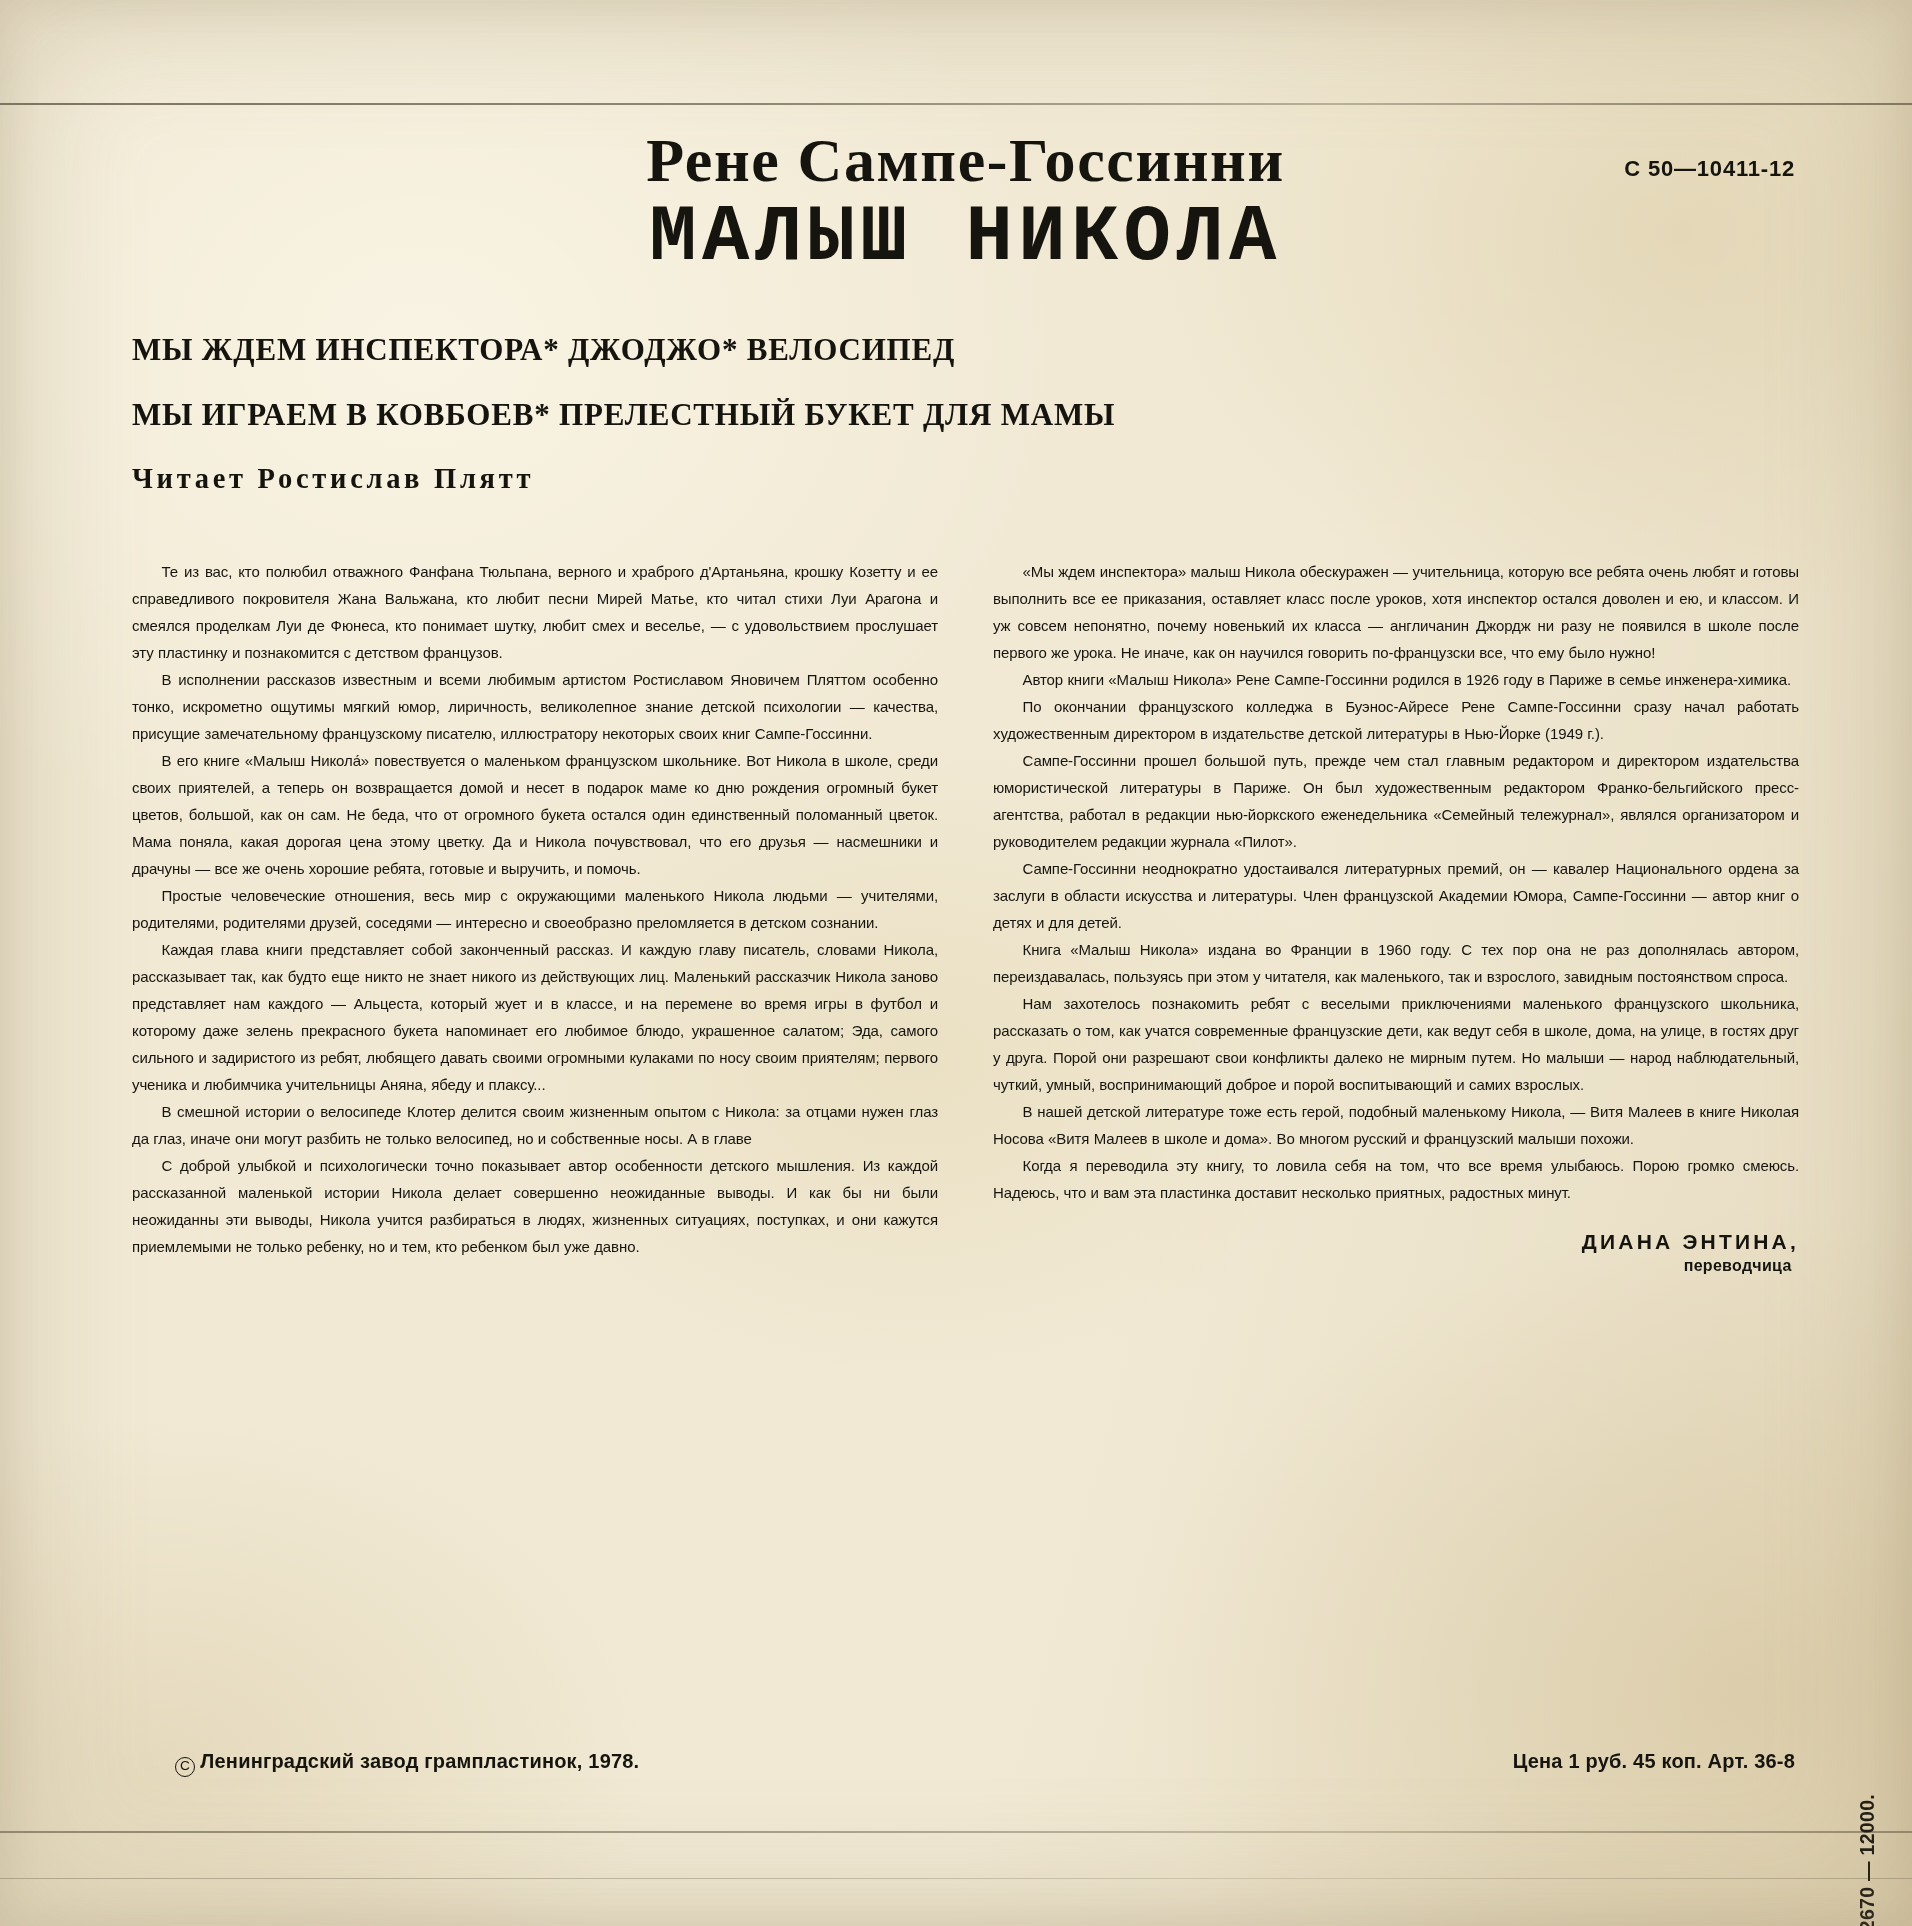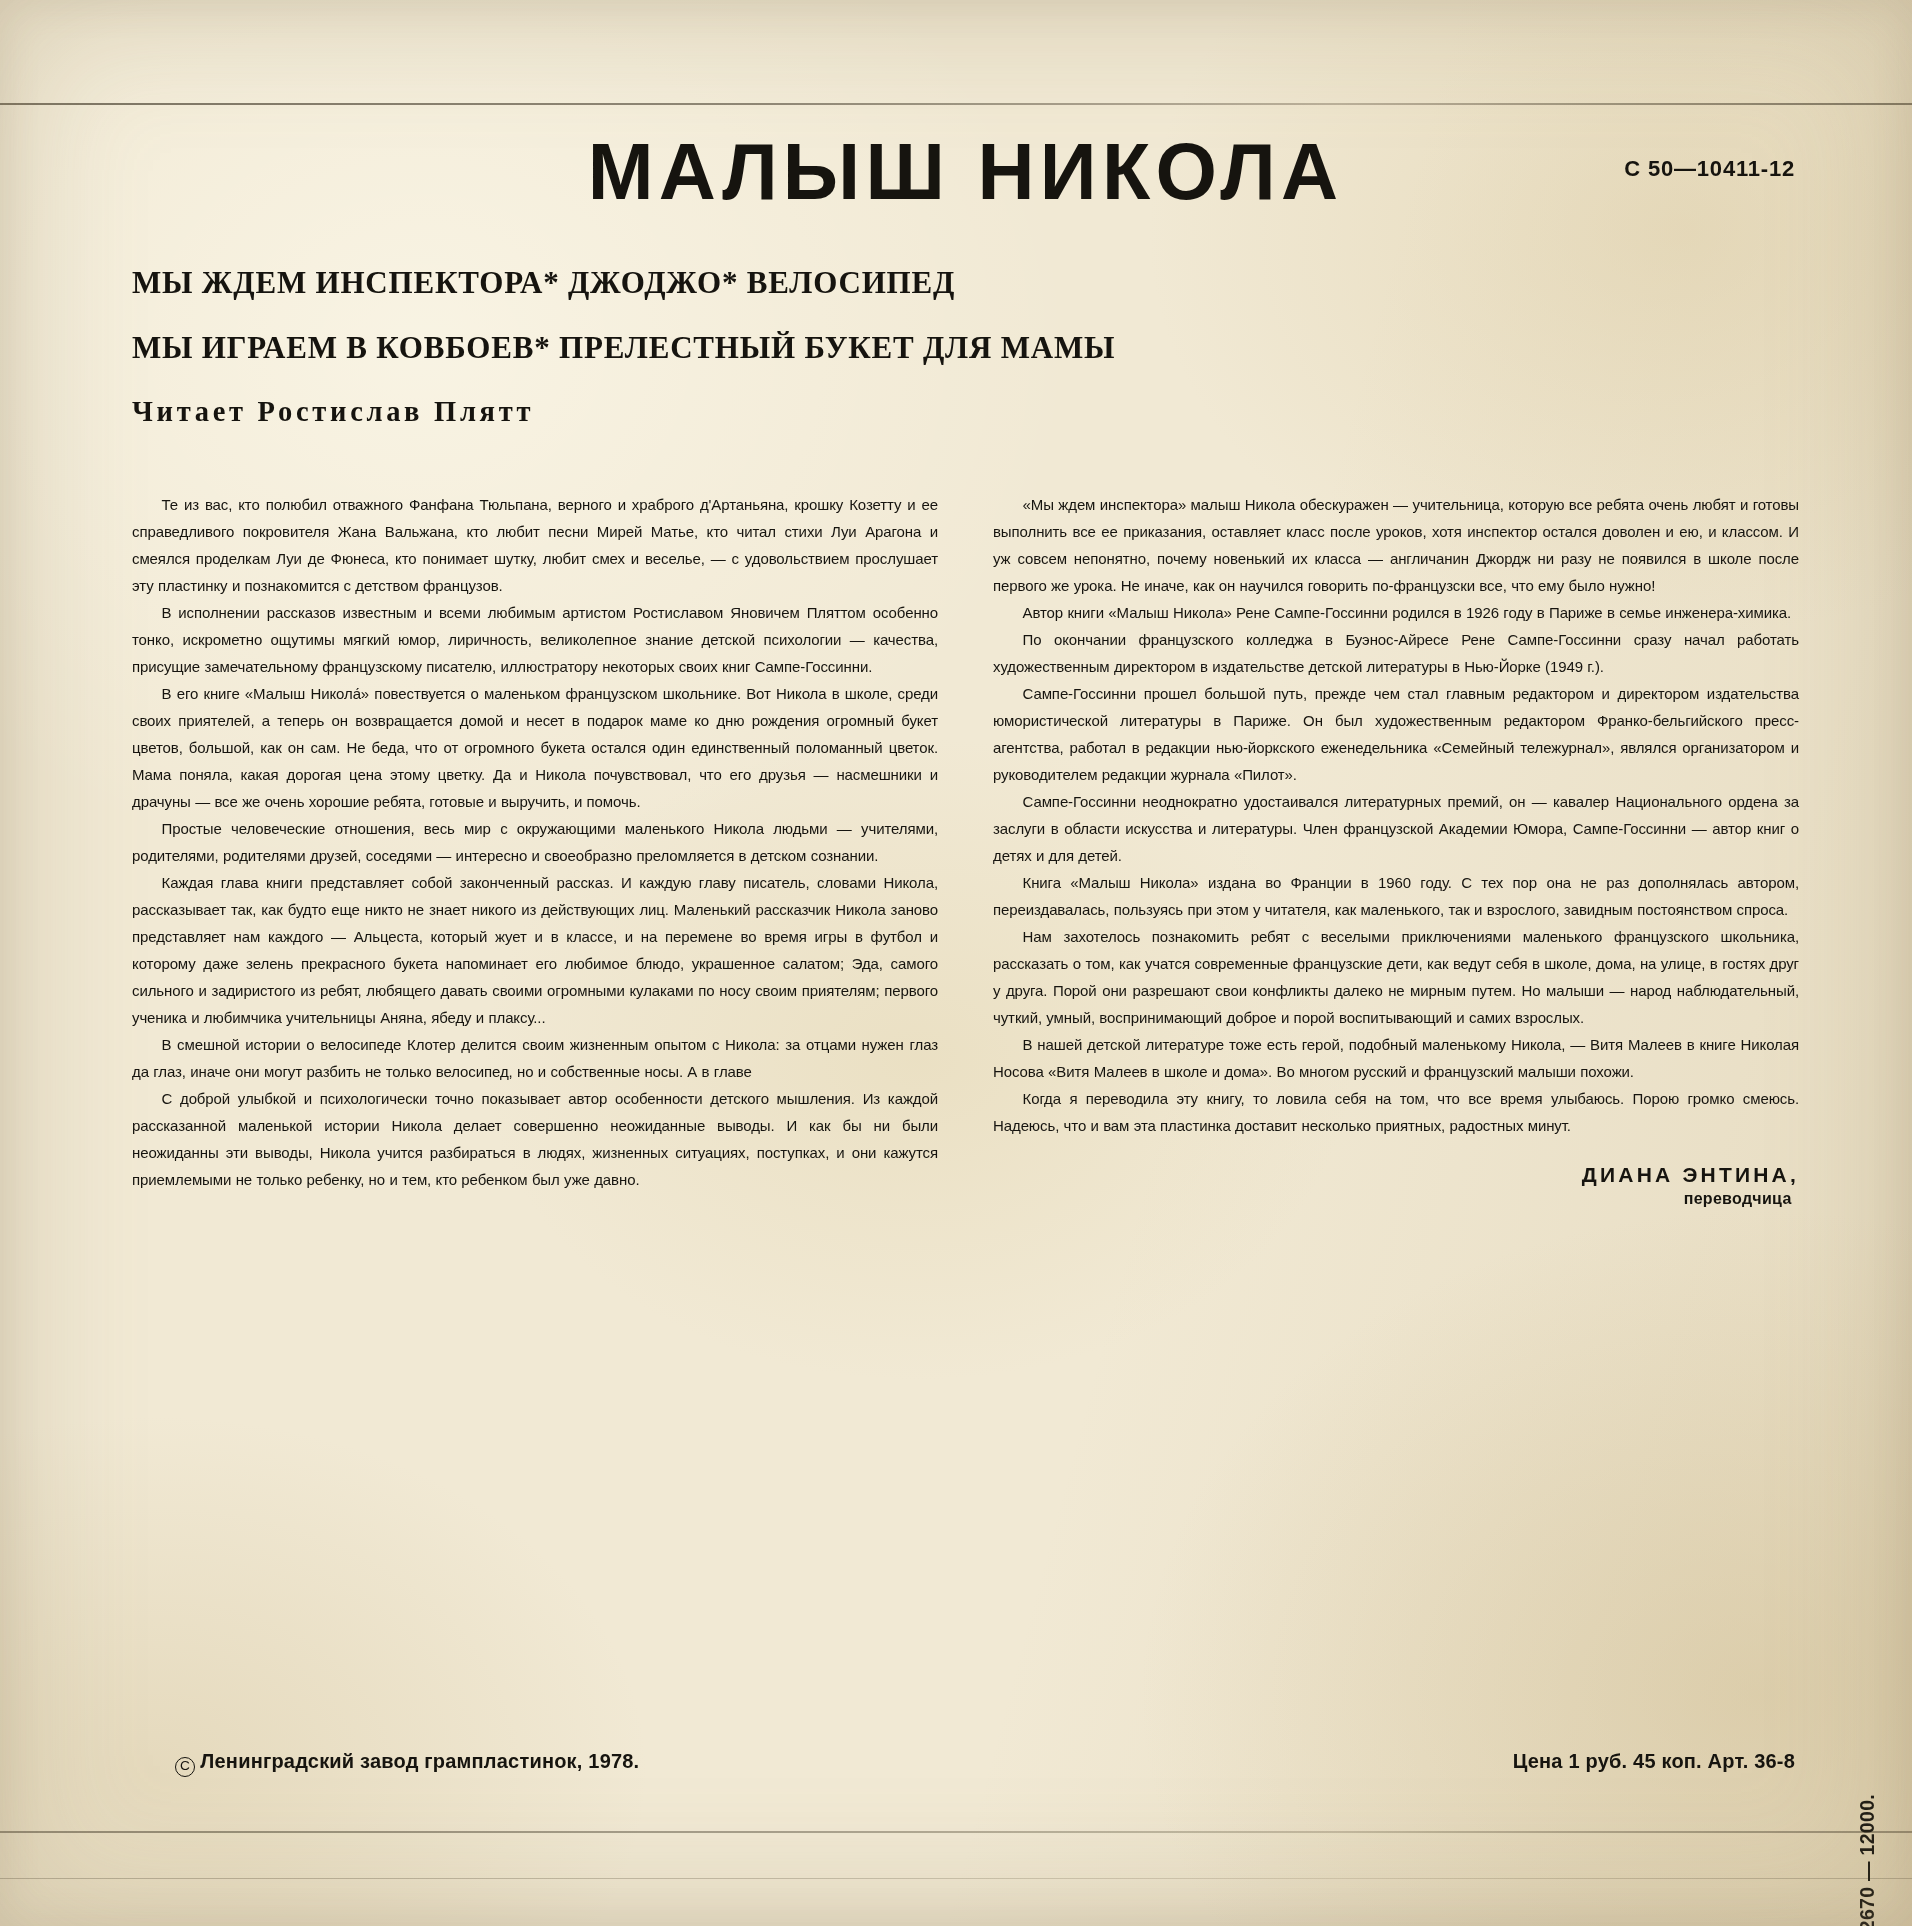--- a/index.html
+++ b/index.html
@@ -73,21 +73,21 @@
   .author-line {
     font-family: "Liberation Serif", serif;
     font-weight: 700;
     font-size: 62px;
     letter-spacing: 1.6px;
     line-height: 1.08;
     margin: 0 0 2.1px 0;
     white-space: nowrap;
   }
   .title-line {
-    font-family: Liberation Sans, sans-serif;
+    font-family: Liberation Mono, monospace;
     font-weight: 700;
     font-size: 79px;
     letter-spacing: 5.3px;
     line-height: 1.06;
     margin: 3.2px 0 0 0;
     white-space: nowrap;
   }
   .subtitle-line {
     font-family: "Liberation Serif", serif;
     font-weight: 700;
@@ -204,20 +204,21 @@
   <div class="paper-tone"></div>
   <div class="crease top"></div>
   <div class="crease bottom"></div>
   <div class="crease bottom2"></div>
 
   <div class="catalog">С 50—10411-12</div>
 
   <div class="content">
 
     <div class="head-block">
+      <div class="author-line">Рене Сампе-Госсинни</div>
       <div class="title-line">МАЛЫШ НИКОЛА</div>
     </div>
 
     <div class="tracks">
       <div class="track-row">МЫ ЖДЕМ ИНСПЕКТОРА* ДЖОДЖО* ВЕЛОСИПЕД</div>
       <div class="track-row">МЫ ИГРАЕМ В КОВБОЕВ* ПРЕЛЕСТНЫЙ БУКЕТ ДЛЯ МАМЫ</div>
     </div>
 
     <div class="reader-line">Читает Ростислав Плятт</div>
 

